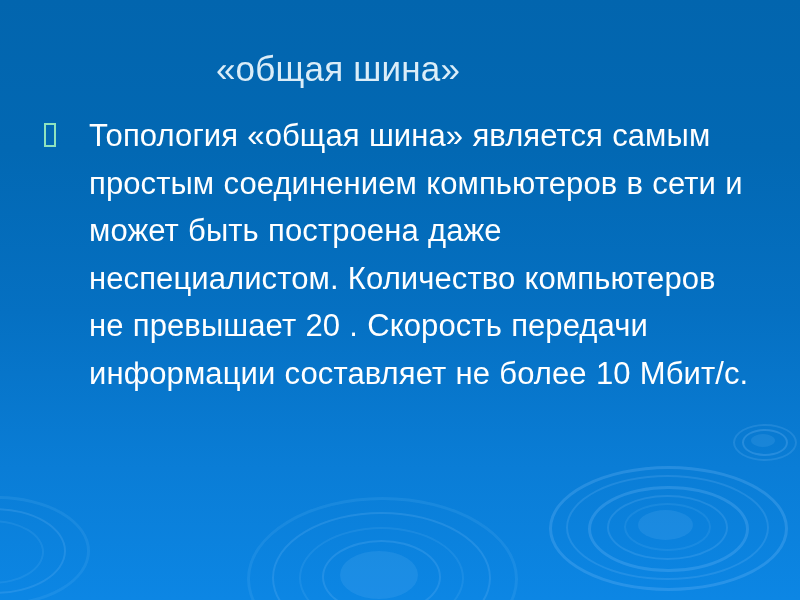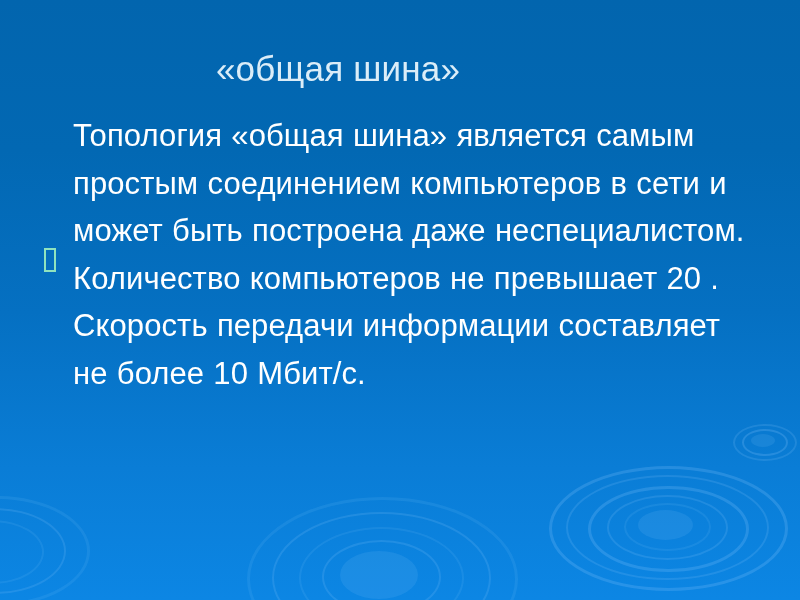--- a/index.html
+++ b/index.html
@@ -65,21 +65,22 @@
 
   
   #body-block {
     position: absolute;
     left: 44px;
     top: 112px;
     width: 712px;
   }
   .bullet-row {
     display: flex;
-    align-items: center;
+    align-items: flex-start;
+    gap: 16px;
   }
   .bullet-marker {
     flex: 0 0 auto;
     width: 12px;
     height: 24px;
     margin-top: 11px;
     margin-right: 17px;
     border: 2px solid #8FE3BE;
     box-sizing: border-box;
     background: transparent;

